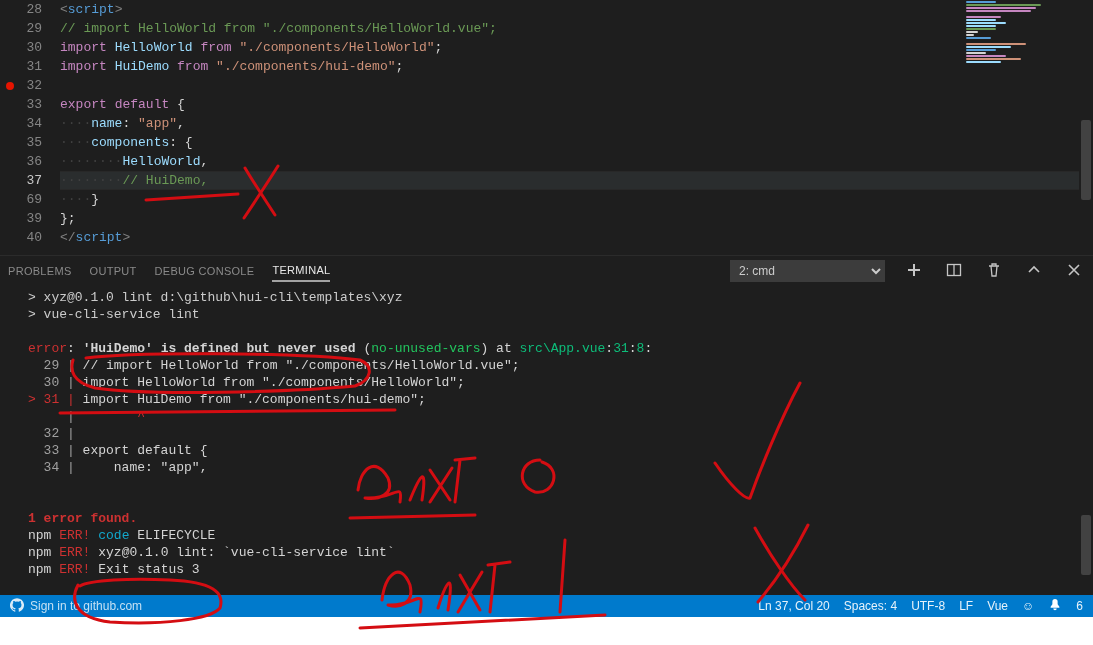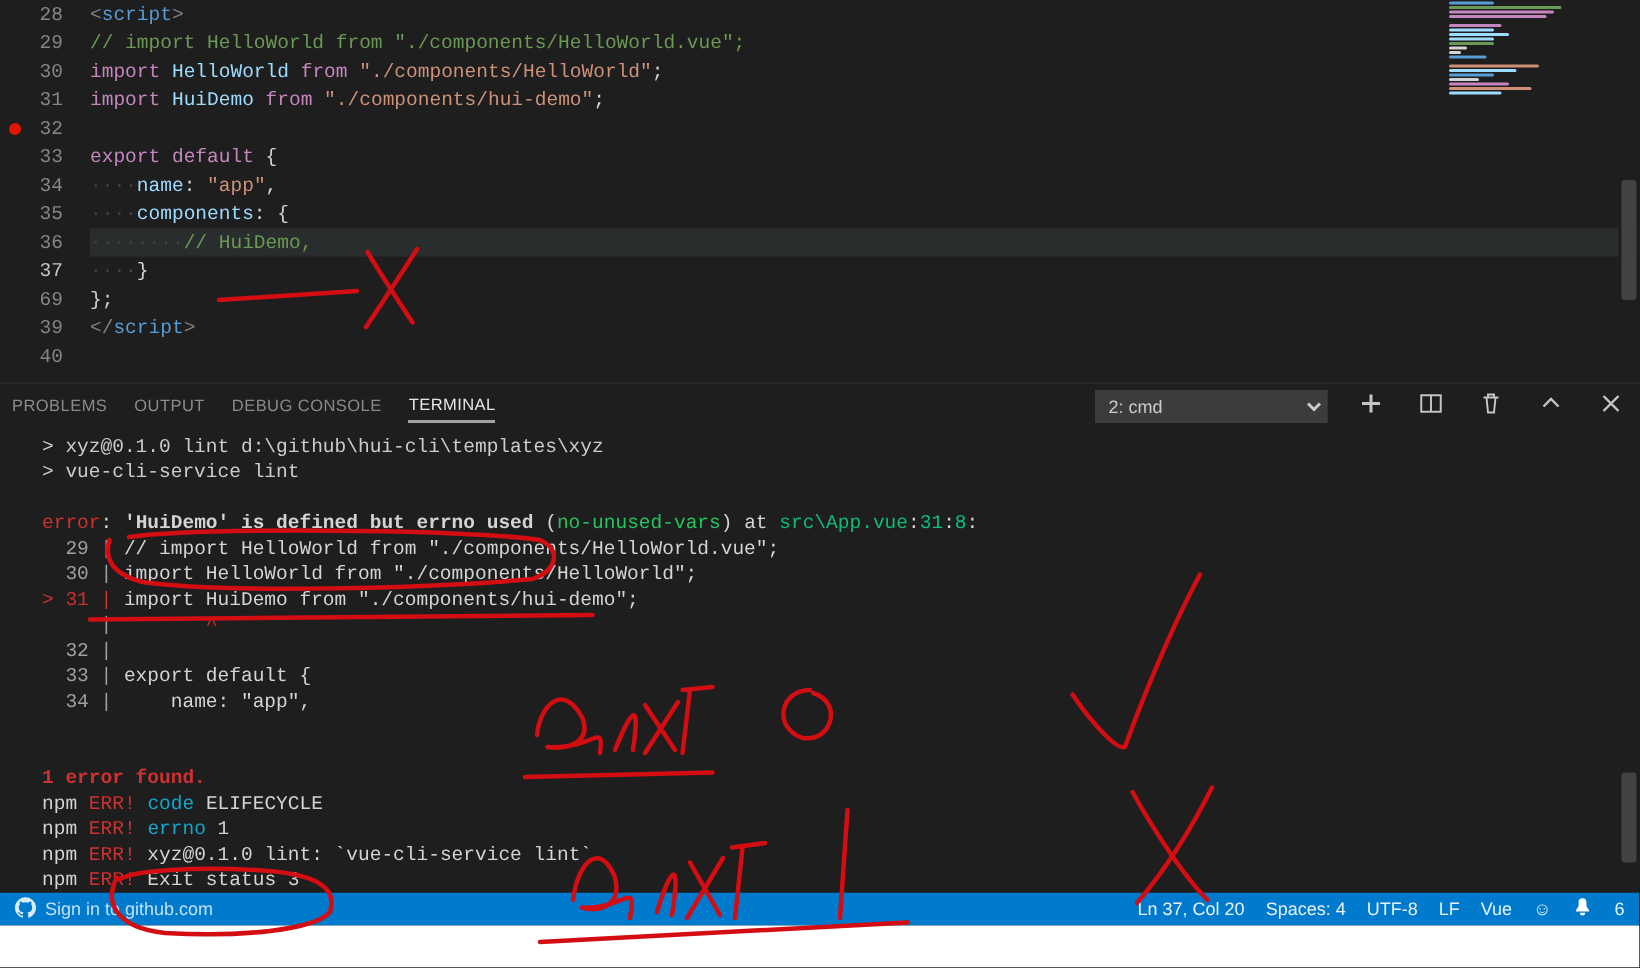--- a/index.html
+++ b/index.html
@@ -90,20 +90,21 @@
     <div class="code">
 
     <div class="code-line"><span class="tag-angle">&lt;</span><span class="tag-name">script</span><span class="tag-angle">&gt;</span></div>
         <div class="code-line"><span class="comment">// import HelloWorld from "./components/HelloWorld.vue";</span></div>
         <div class="code-line"><span class="kw-import">import</span><span> </span><span class="ident">HelloWorld</span><span> </span><span class="from">from</span><span> </span><span class="str">"./components/HelloWorld"</span><span class="punc">;</span></div>
         <div class="code-line"><span class="kw-import">import</span><span> </span><span class="ident">HuiDemo</span><span> </span><span class="from">from</span><span> </span><span class="str">"./components/hui-demo"</span><span class="punc">;</span></div>
         <div class="code-line"></div>
         <div class="code-line"><span class="kw-export">export</span><span> </span><span class="kw-import">default</span><span class="punc"> {</span></div>
         <div class="code-line"><span class="indent">····</span><span class="ident">name</span><span class="punc">: </span><span class="str">"app"</span><span class="punc">,</span></div>
         <div class="code-line"><span class="indent">····</span><span class="ident">components</span><span class="punc">: {</span></div>
+        <div class="code-line"><span class="indent">········</span><span class="ident">HelloWorld</span><span class="punc">,</span></div>
         <div class="code-line current"><span class="indent">········</span><span class="comment">// HuiDemo,</span></div>
         <div class="code-line"><span class="indent">····</span><span class="punc">}</span></div>
         <div class="code-line"><span class="punc">};</span></div>
         <div class="code-line"><span class="tag-angle">&lt;/</span><span class="tag-name">script</span><span class="tag-angle">&gt;</span></div>
       </div>
     <div class="minimap">
         <div class="ml" style="width: 30px; background: rgb(86, 156, 214);"></div>
         <div class="ml" style="width: 75px; background: rgb(106, 153, 85);"></div>
         <div class="ml" style="width: 70px; background: rgb(197, 134, 192);"></div>
         <div class="ml" style="width: 65px; background: rgb(197, 134, 192);"></div>
@@ -165,33 +166,32 @@
             <path d="M3 3l10 10M13 3L3 13"></path>
           </svg></span>
     </div>
   </div>
 
   <div class="terminal">
 
     <div class="tl"><span class="t-prompt">&gt; xyz@0.1.0 lint d:\github\hui-cli\templates\xyz</span></div>
       <div class="tl"><span class="t-prompt">&gt; vue-cli-service lint</span></div>
       <div class="tl">&nbsp;</div>
-      <div class="tl"><span class="t-red">error</span><span>: </span><span class="t-bold">'HuiDemo' is defined but errno used</span><span> (</span><span class="t-yellow">no-unused-vars</span><span>) at </span><span class="t-green">src\App.vue</span><span>:</span><span class="t-green">31</span><span>:</span><span class="t-green">8</span><span>:</span></div>
+      <div class="tl"><span class="t-red">error</span><span>: </span><span class="t-bold">'HuiDemo' is defined but never used</span><span> (</span><span class="t-yellow">no-unused-vars</span><span>) at </span><span class="t-green">src\App.vue</span><span>:</span><span class="t-green">31</span><span>:</span><span class="t-green">8</span><span>:</span></div>
       <div class="tl"><span class="t-grey">  29 | </span><span>// import HelloWorld from "./components/HelloWorld.vue";</span></div>
       <div class="tl"><span class="t-grey">  30 | </span><span>import HelloWorld from "./components/HelloWorld";</span></div>
       <div class="tl"><span class="t-red">&gt; 31 | </span><span>import HuiDemo from "./components/hui-demo";</span></div>
       <div class="tl"><span class="t-grey">     | </span><span class="t-red">       ^</span></div>
       <div class="tl"><span class="t-grey">  32 | </span></div>
       <div class="tl"><span class="t-grey">  33 | </span><span>export default {</span></div>
       <div class="tl"><span class="t-grey">  34 | </span><span>    name: "app",</span></div>
       <div class="tl">&nbsp;</div>
       <div class="tl">&nbsp;</div>
       <div class="tl"><span class="t-red t-bold">1 error found.</span></div>
       <div class="tl"><span>npm</span><span> </span><span class="t-red">ERR!</span><span> </span><span class="t-path">code</span><span> ELIFECYCLE</span></div>
-      <div class="tl"><span>npm</span><span> </span><span class="t-red">ERR!</span><span> </span><span class="t-path">errno</span><span> 1</span></div>
       <div class="tl"><span>npm</span><span> </span><span class="t-red">ERR!</span><span> xyz@0.1.0 lint: `vue-cli-service lint`</span></div>
       <div class="tl"><span>npm</span><span> </span><span class="t-red">ERR!</span><span> Exit status 3</span></div>
       <div class="term-scroll">
         <div class="thumb"></div>
       </div>
   </div>
 
   <div class="statusbar">
     <div class="sb-left">
       <span><svg width="14" height="14" viewBox="0 0 16 16" fill="currentColor">

